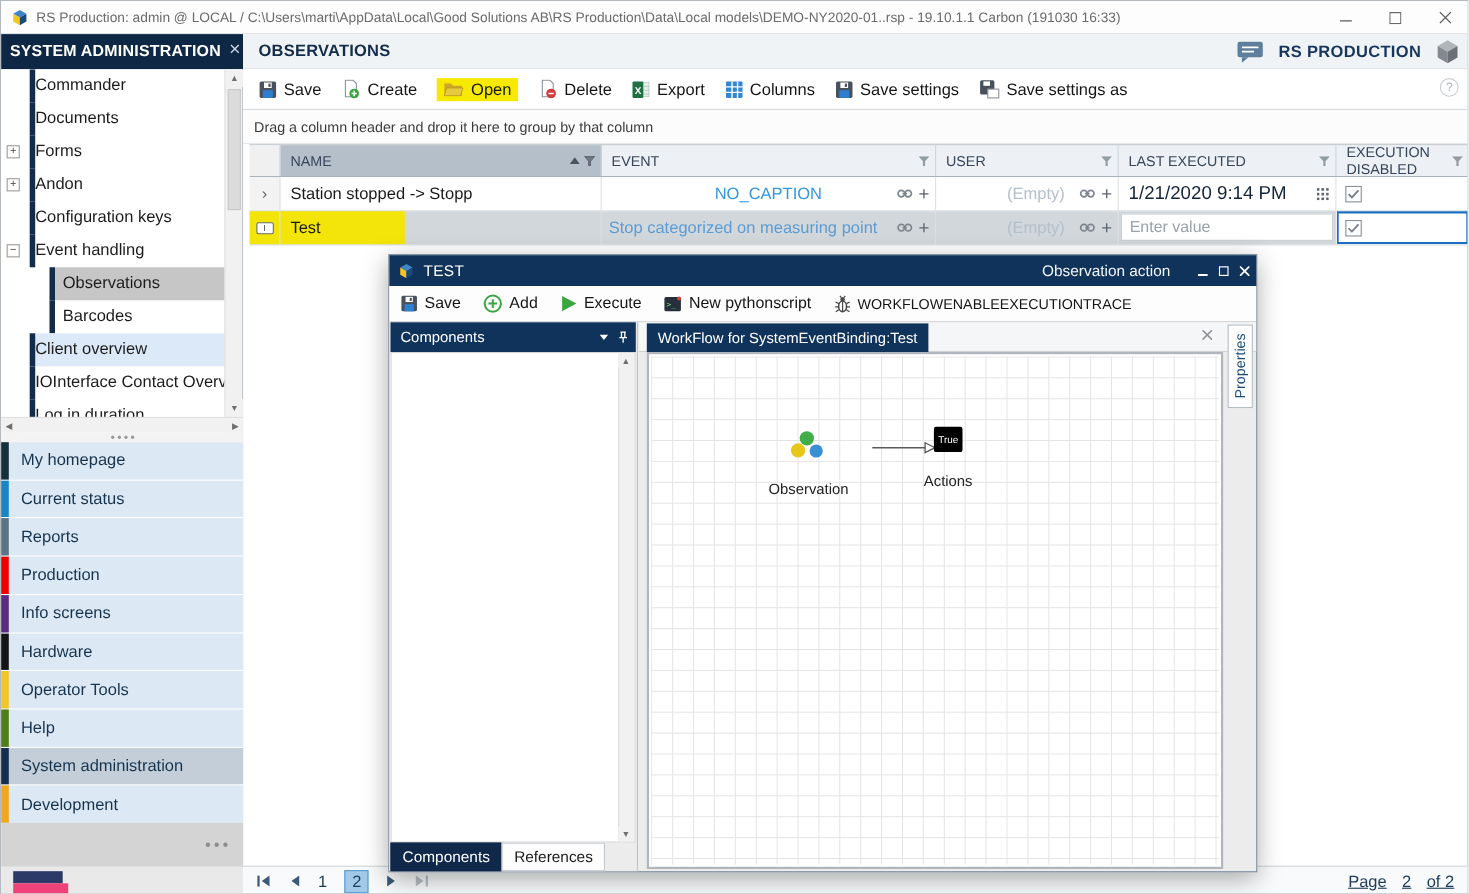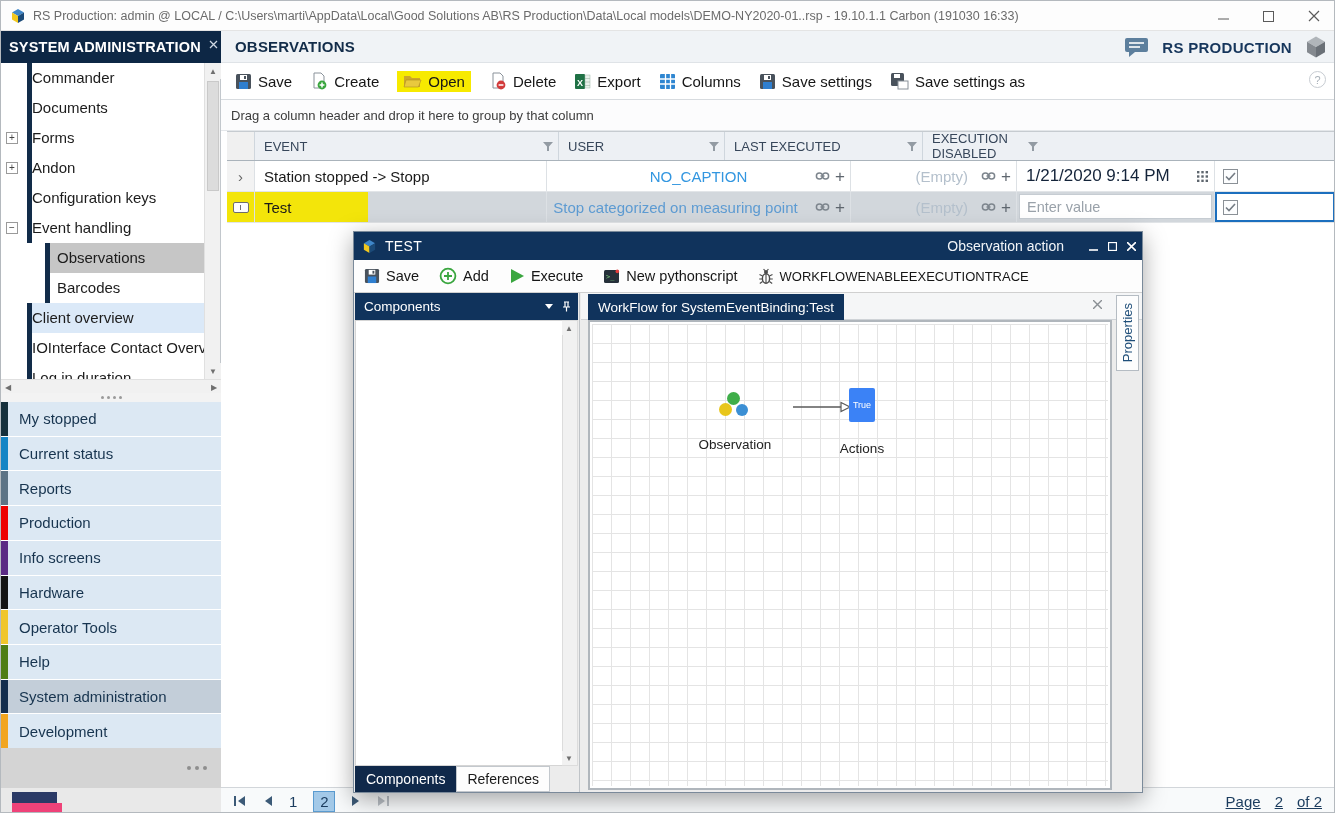--- a/index.html
+++ b/index.html
@@ -103,21 +103,21 @@
   .tabstrip { position:absolute; left:227px; top:61px; right:0; height:27px; background:#f5f6f7; border-bottom:1px solid #cfd3d7; }
   .wftab { position:absolute; left:7px; top:1px; height:26px; background:#10335c; color:#fff; font-size:13.5px; display:flex; align-items:center; padding:0 10px; }
   .tabx { position:absolute; right:40px; top:7px; }
   .canvas { position:absolute; left:234px; top:88px; width:524px; height:470px; border:2px solid #b0b6bc; background:#fff; }
   .canvas-grid { position:absolute; left:2px; top:2px; right:2px; bottom:2px;
     background-image:linear-gradient(#e4e4e4 1px, transparent 1px),linear-gradient(90deg,#e4e4e4 1px,transparent 1px);
     background-size:19px 19px; }
   .node { position:absolute; width:90px; text-align:center; }
   .node .nlabel { margin-top:19px; font-size:13.5px; color:#222; }
   .circ { position:absolute; border-radius:50%; }
-  .sqnode { width:26px; height:34px; margin:0 auto; background:#3b82f6; border-radius:2px; display:flex; align-items:center; justify-content:center; }
+  .sqnode { width:26px; height:23px; margin:0 auto; background:#000000; border-radius:2px; display:flex; align-items:center; justify-content:center; }
   .sqnode span { font-size:9px; color:#fff; }
   .propstab { position:absolute; right:3px; top:63px; width:23px; height:76px; background:#fdfdfd; border:1px solid #b5bcc3; display:flex; align-items:center; justify-content:center; }
   .propstab span { writing-mode:vertical-rl; transform:rotate(180deg); font-size:13px; color:#1f4e79; }
 
   svg { display:block; }
 </style>
 </head>
 <body>
 
 <div class="app">
@@ -184,21 +184,21 @@
     <div class="splitter">
       <span class="dot"></span>
         <span class="dot"></span>
         <span class="dot"></span>
         <span class="dot"></span>
     </div>
 
     <div class="nav">
       <div class="navitem">
           <span class="acc" style="background-color: rgb(22, 48, 60);"></span>
-          <span>My stopped</span>
+          <span>My homepage</span>
         </div>
       <div class="navitem">
           <span class="acc" style="background-color: rgb(21, 133, 197);"></span>
           <span>Current status</span>
         </div>
       <div class="navitem">
           <span class="acc" style="background-color: rgb(93, 116, 134);"></span>
           <span>Reports</span>
         </div>
       <div class="navitem">
@@ -329,20 +329,32 @@
   </div>
   <div class="abs helpq">?</div>
 
   <div class="abs hintbar">
     <span>Drag a column header and drop it here to group by that column</span>
   </div>
 
   <div class="abs grid">
     <div class="ghead">
       <div class="gh" style="width:28px;background:#f0f0f0"></div>
+      <div class="gh" style="width:292px;background:#b5bfc9">
+        <span>NAME</span>
+        <span class="icons">
+          <svg width="9" height="6">
+              <polygon points="4.5,0 9,6 0,6" fill="#4a545e"></polygon>
+            </svg>
+          <svg width="10" height="9">
+              <polygon points="0,0 10,0 6,4.5 6,9 4,9 4,4.5" fill="#6f7press880"></polygon>
+              <polygon points="0,0 10,0 6,4.5 6,9 4,9 4,4.5" fill="#6f7880"></polygon>
+            </svg>
+        </span>
+      </div>
       <div class="gh" style="width:304px">
         <span>EVENT</span>
         <span class="icons">
             <svg width="10" height="9">
               <polygon points="0,0 10,0 6,4.5 6,9 4,9 4,4.5" fill="#939ba3"></polygon>
             </svg>
           </span>
       </div>
       <div class="gh" style="width:166px">
         <span>USER</span>

